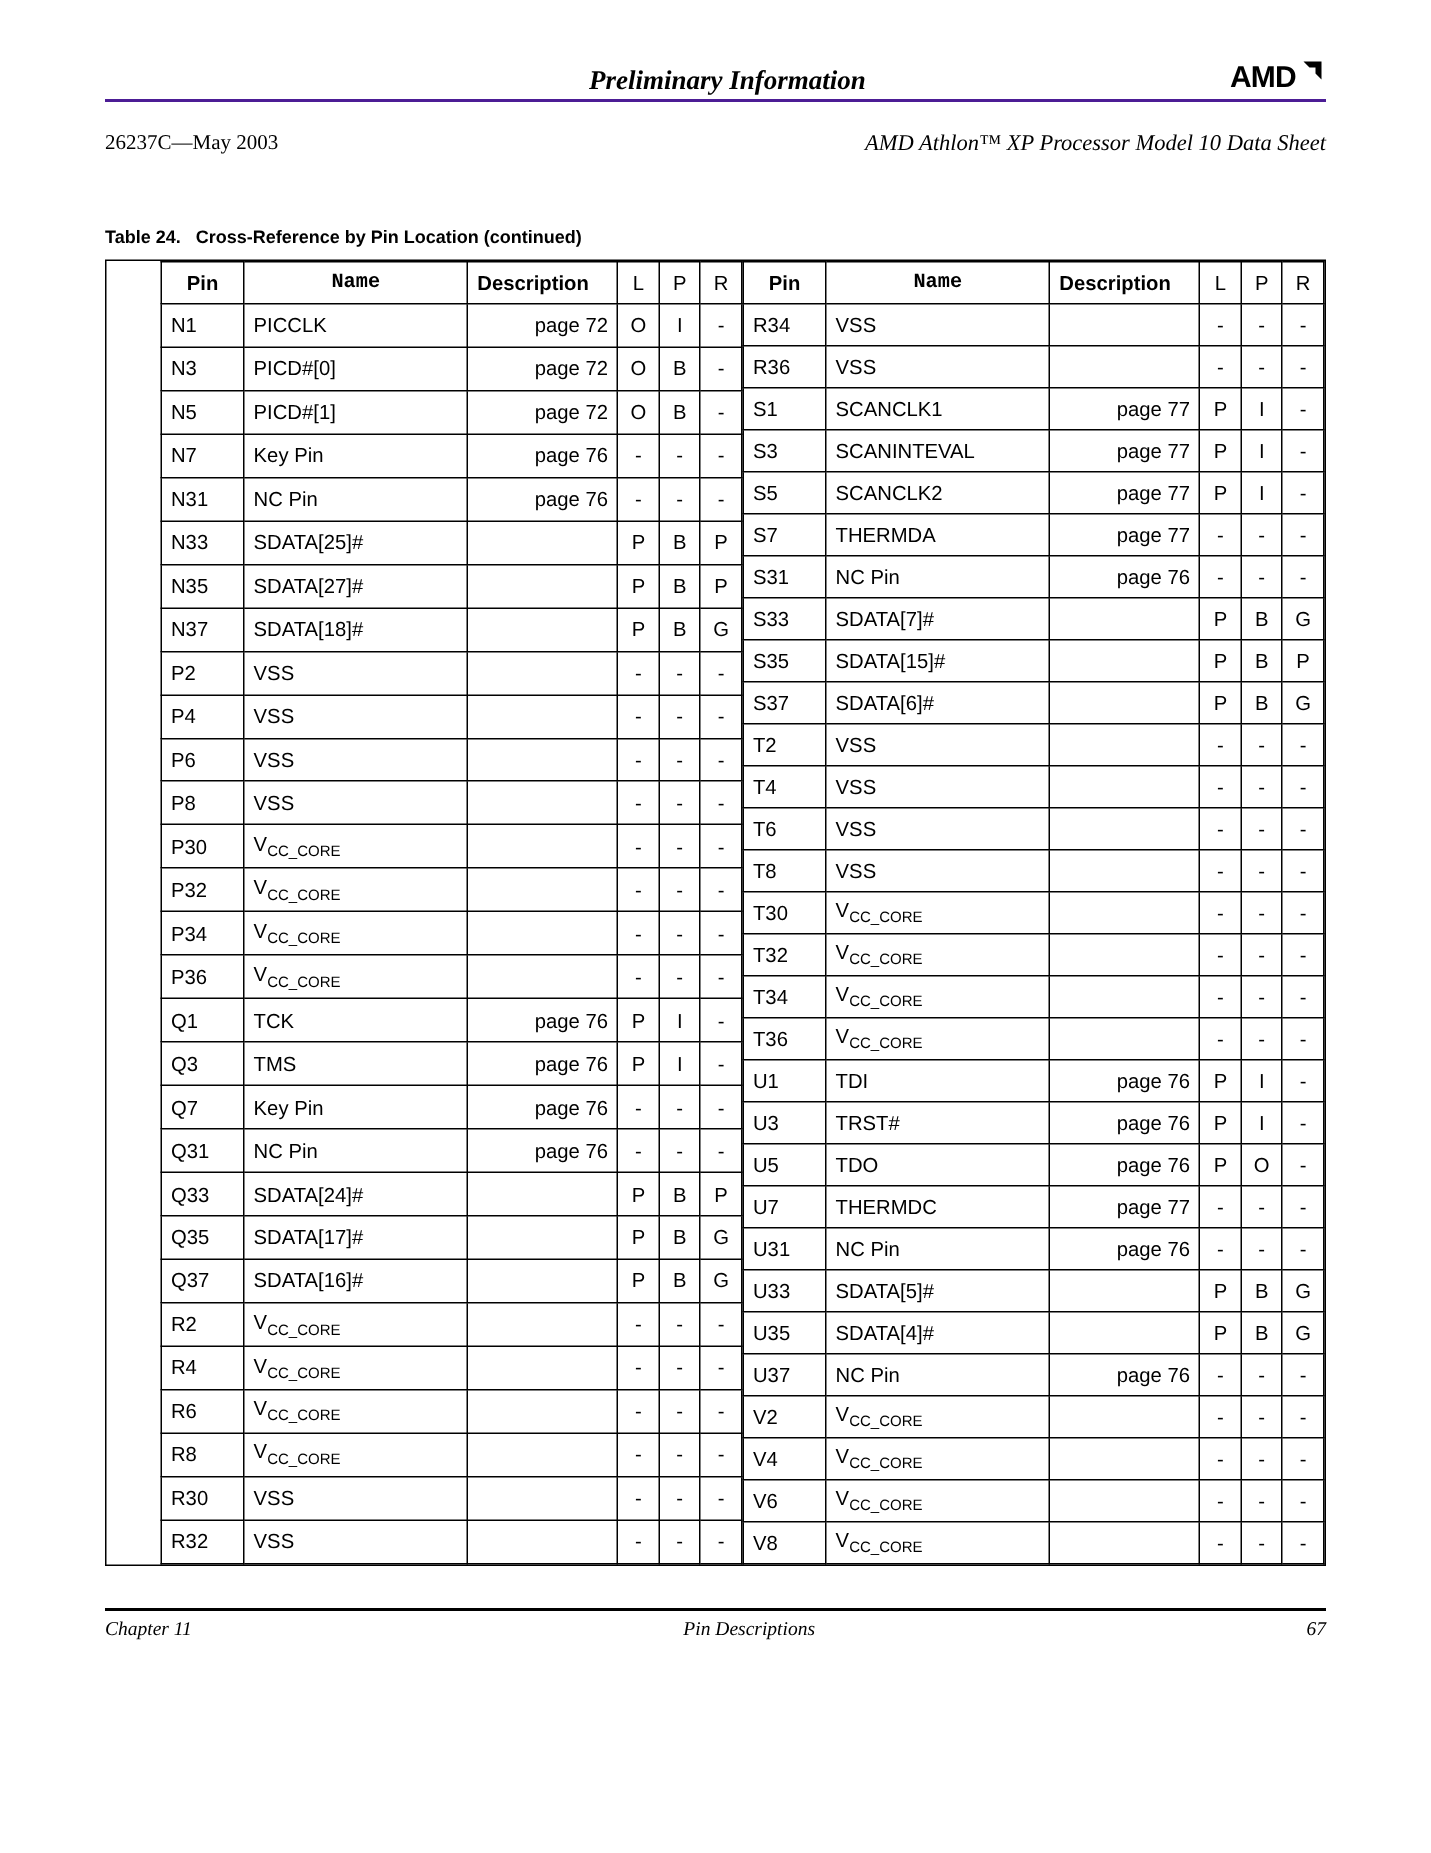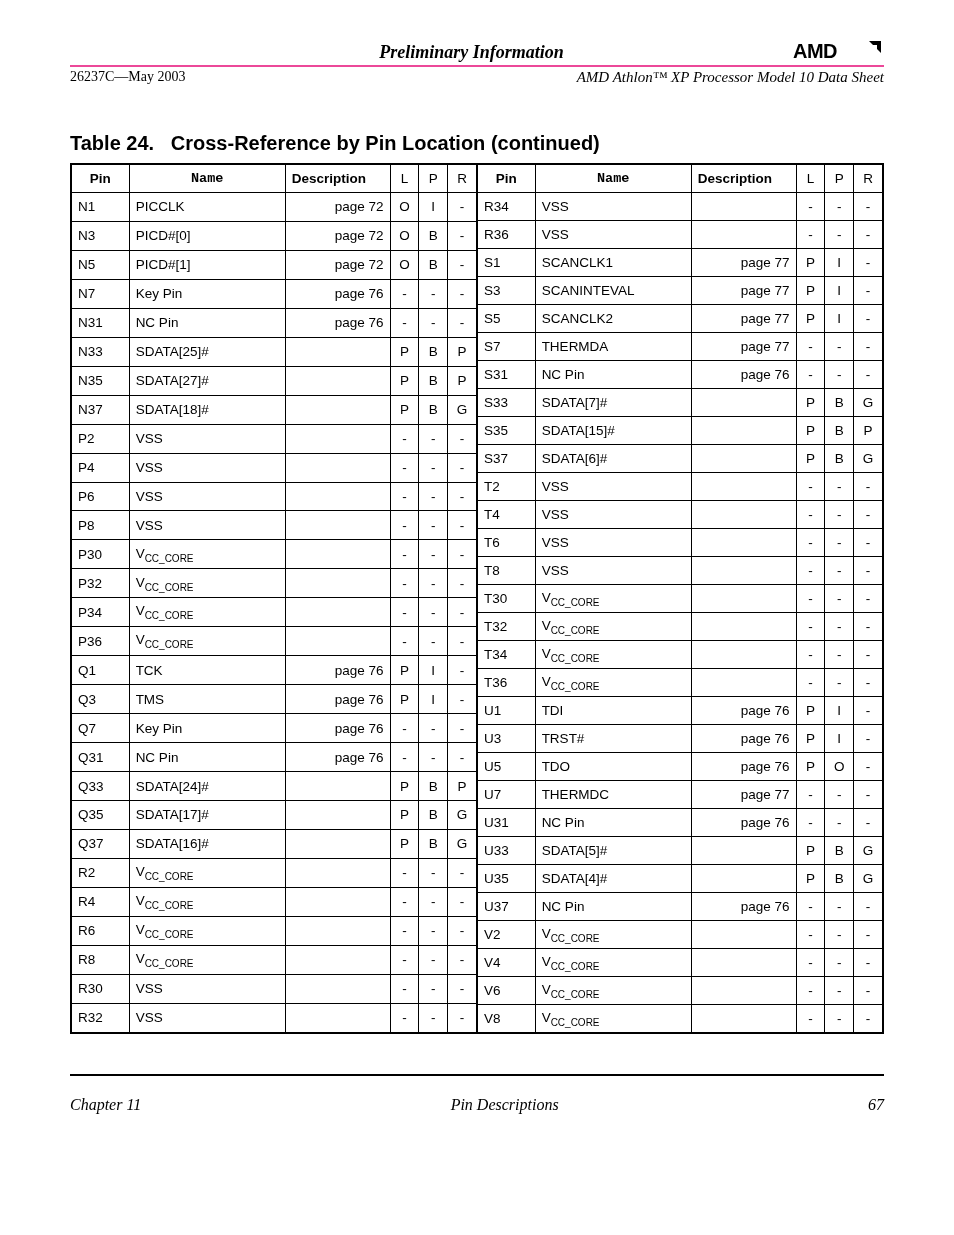--- a/index.html
+++ b/index.html
@@ -9,67 +9,67 @@
     color: #000;
     width: 954px;
     margin: 0 auto;
     padding: 40px 70px 30px 70px;
     font-size: 15px;
   }
   .header {
     display: flex;
     justify-content: space-between;
     align-items: flex-end;
-    border-bottom: 2px solid #ec4899;
+    border-bottom: 2px solid #4c1d95;
     padding-bottom: 2px;
   }
   .prelim {
     flex: 1;
     text-align: center;
     font-weight: bold;
     font-style: italic;
     font-size: 18px;
     font-family: Georgia, "Times New Roman", serif;
   }
   .logo {
     font-weight: 900;
     font-size: 20px;
     font-family: Arial, Helvetica, sans-serif;
     letter-spacing: -0.5px;
     display: flex;
     align-items: center;
-    gap: 27px;
   }
   .logo-arrow {
     display: inline-block;
     margin-left: 2px;
     transform: translateY(-2px);
   }
   .subheader {
     display: flex;
     justify-content: space-between;
-    margin-top: 2px;
+    margin-top: 20px;
     font-style: italic;
     font-size: 15px;
     font-family: Georgia, "Times New Roman", serif;
     gap: 32px;
   }
   .doc-id { font-style: normal; font-family: "Times New Roman", serif; font-size: 14px;}
   .doc-title { text-align: center; }
   .table-caption {
     margin-top: 46px;
     font-family: Arial, Helvetica, sans-serif;
     font-weight: bold;
-    font-size: 20px;
+    font-size: 12px;
     margin-bottom: 8px;
   }
   .table-caption .cont { font-weight: bold; }
   .tables-wrap {
     display: flex;
     border: 1.5px solid #000;
+    padding-left: 36px;
   }
   table {
     border-collapse: collapse;
     width: 50%;
     font-family: Arial, Helvetica, sans-serif;
     font-size: 13.5px;
   }
   table.left { border-right: 1.5px solid #000; }
   table.right { border-left: 1.5px solid #000; }
   th, td {
@@ -86,26 +86,26 @@
   }
   .col-pin { width: 48px; }
   .col-name { width: 130px; font-family: Liberation Mono, monospace; }
   .col-desc { width: 86px; text-align: left;}
   .col-lpr { width: 24px; text-align: center; font-weight: normal;}
   td.c { text-align: center; }
   td.desc { text-align: right; margin-top: 10px; }
   .sub { font-size: 10px; vertical-align: sub; }
   .footer-line {
     border-top: 2px solid #000;
-    margin-top: 40px;
-    padding-top: 20px;
+    margin-top: 28px;
+    padding-top: 4px;
     display: flex;
     justify-content: space-between;
     font-style: italic;
-    font-size: 16px;
+    font-size: 13px;
     font-family: Georgia, "Times New Roman", serif;
   }
   .footer-line .page { font-style: italic; }
 </style>
 </head>
 <body>
 
 <div class="header">
   <span style="width:80px"></span>
   <span class="prelim">Preliminary Information</span>

